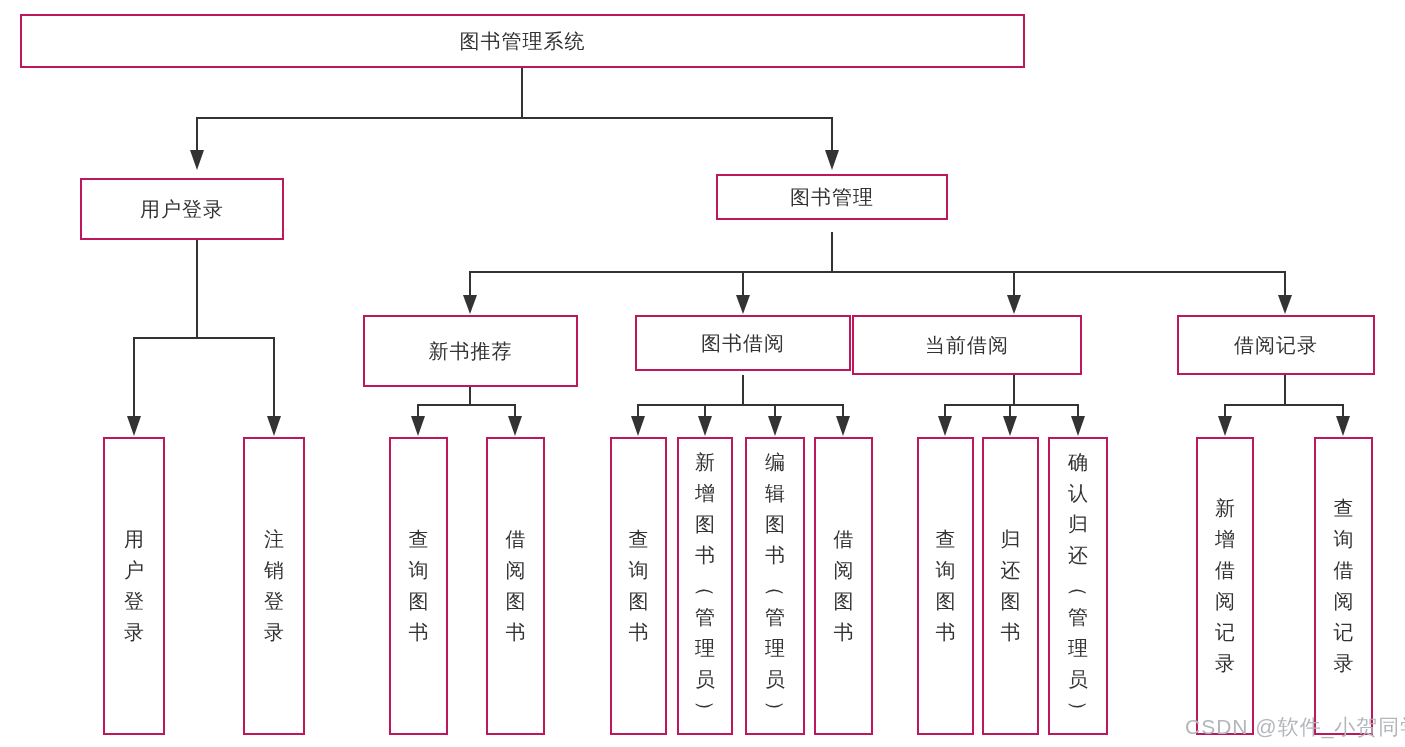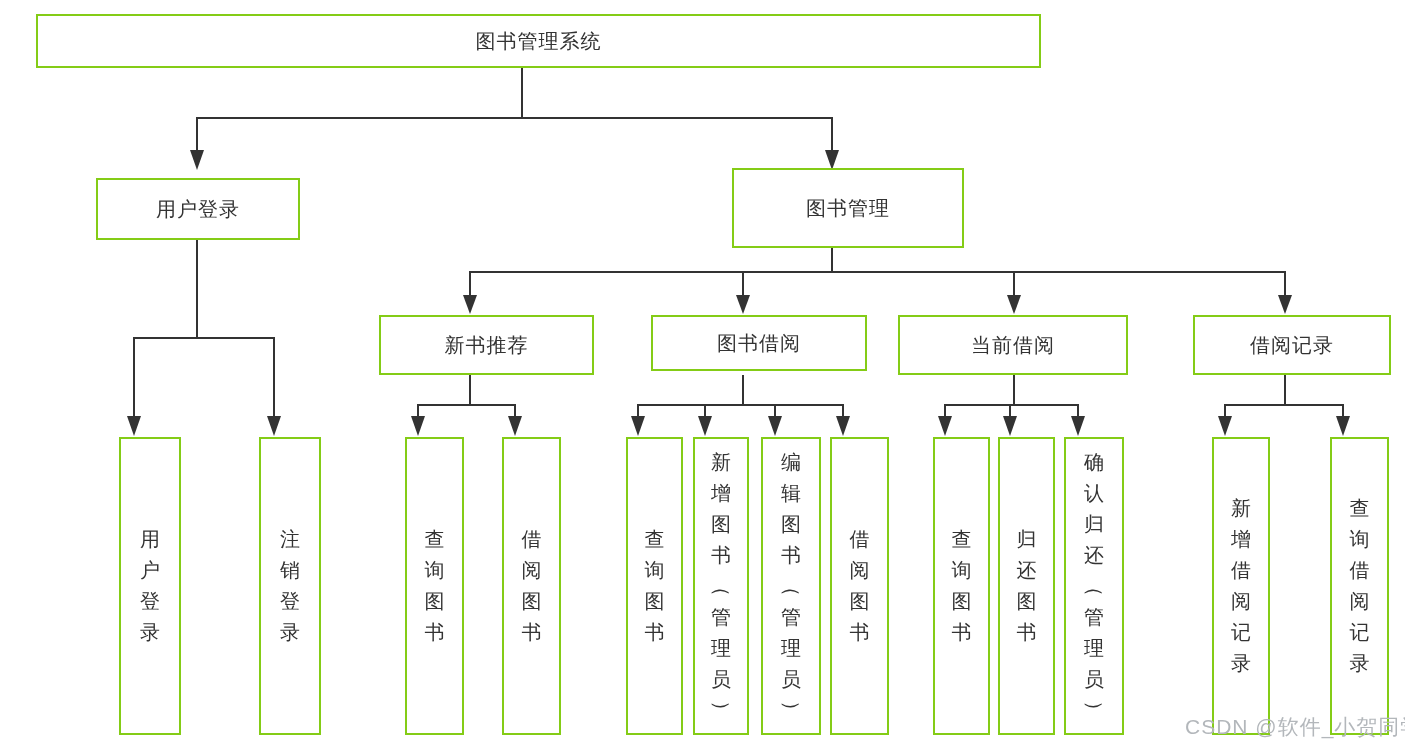--- a/index.html
+++ b/index.html
@@ -17,30 +17,29 @@
   }
   #edges {
     position: absolute;
     left: 0; top: 0;
     width: 1405px; height: 747px;
     z-index: 0;
   }
   .box {
     position: absolute;
     box-sizing: border-box;
-    border: 2px solid #84cc16;
+    border: 2px solid #be185d;
     background: #ffffff;
     color: #333333;
     display: flex;
     align-items: center;
     justify-content: center;
     font-size: 20px;
     z-index: 1;
     letter-spacing: 1px;
-    margin-left: 16px;
   }
   .vbox {
     flex-direction: column;
     letter-spacing: 0;
   }
   .vbox span {
     display: block;
     width: 100%;
     height: 31px;
     line-height: 31px;
@@ -127,25 +126,25 @@
       <polygon points="1003,416 1017,416 1010,436"></polygon>
       <polygon points="1071,416 1085,416 1078,436"></polygon>
       <polygon points="1218,416 1232,416 1225,436"></polygon>
       <polygon points="1336,416 1350,416 1343,436"></polygon>
     </g>
   </svg>
 
   <div class="box hbox" style="left:20px;top:14px;width:1005px;height:54px">图书管理系统</div>
 
   <div class="box hbox" style="left:80px;top:178px;width:204px;height:62px">用户登录</div>
-  <div class="box hbox" style="left:716px;top:168px;width:232px;height:80px">图书管理</div>
-
-  <div class="box hbox" style="left:363px;top:315px;width:215px;height:60px">新书推荐</div>
+  <div class="box hbox" style="left:716px;top:174px;width:232px;height:46px">图书管理</div>
+
+  <div class="box hbox" style="left:363px;top:315px;width:215px;height:72px">新书推荐</div>
   <div class="box hbox" style="left:635px;top:315px;width:216px;height:56px">图书借阅</div>
-  <div class="box hbox" style="left:882px;top:315px;width:230px;height:60px">当前借阅</div>
+  <div class="box hbox" style="left:852px;top:315px;width:230px;height:60px">当前借阅</div>
   <div class="box hbox" style="left:1177px;top:315px;width:198px;height:60px">借阅记录</div>
 
   <div class="box vbox" style="left:103px;top:437px;width:62px;height:298px">
       <span>用</span>
       <span>户</span>
       <span>登</span>
       <span>录</span>
     </div>
   <div class="box vbox" style="left:243px;top:437px;width:62px;height:298px">
       <span>注</span>

